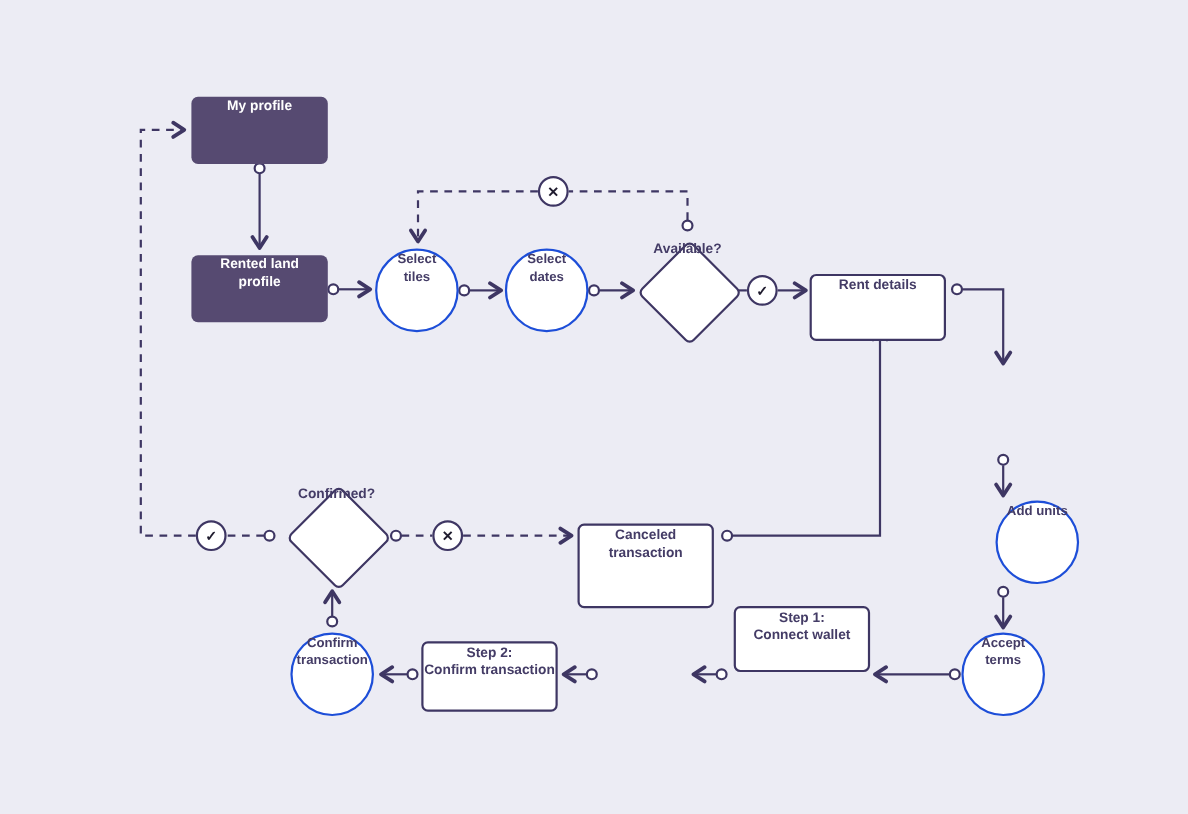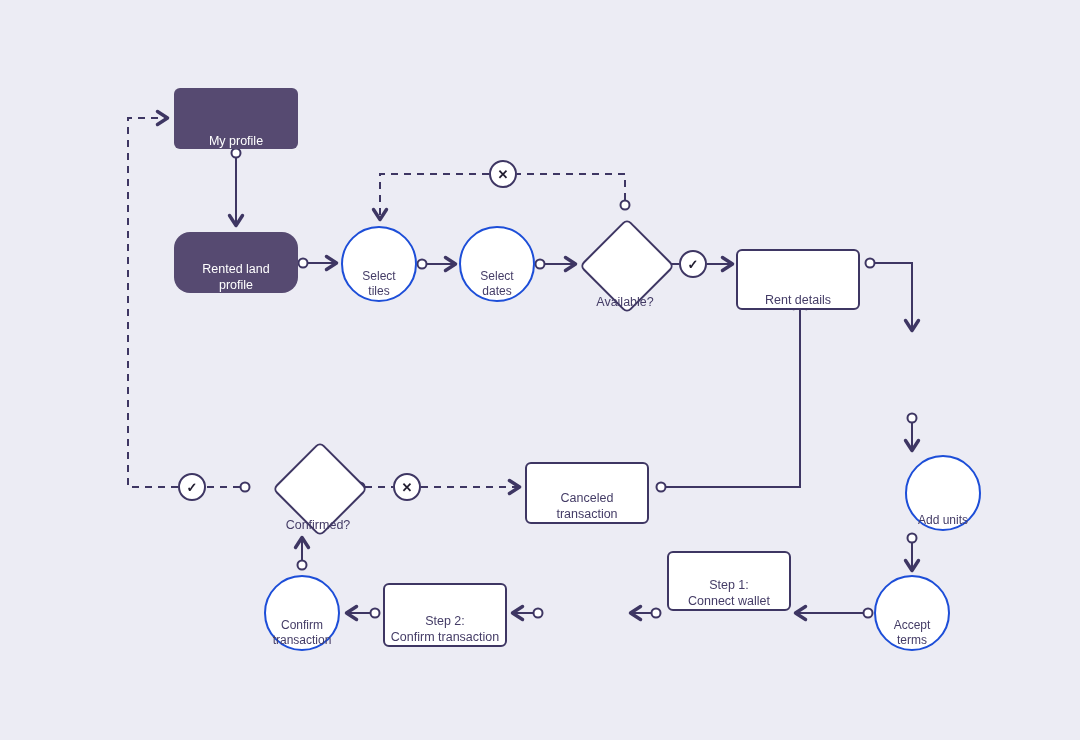--- a/index.html
+++ b/index.html
@@ -13,23 +13,23 @@
     background:#ececf4;
     overflow:hidden;
   }
   svg.wires{position:absolute;left:0;top:0;width:1080px;height:740px;}
   .ln{fill:none;stroke:#3e3663;stroke-width:2;}
   .dash{stroke-dasharray:7 6;}
   .dot{fill:#ffffff;stroke:#3e3663;stroke-width:2;}
 
   .node{
     position:absolute;
-    display:flex;align-items:flex-end;justify-content:center;
+    display:flex;align-items:flex-start;justify-content:center;
     text-align:center;
-    font-weight:400;font-size:12.5px;line-height:1.3;
+    font-weight:700;font-size:12.5px;line-height:1.3;
     color:#443c66;
     box-sizing:border-box;
   }
   .lbl{white-space:pre-line;display:block;}
   .rect{
     width:124px;height:61px;border-radius:6px;
   }
   .rect.darkfill{background:#564a71;color:#ffffff;}
   .rect.lightfill{background:#ffffff;border:2px solid #3e3663;}
   .circle{
@@ -110,21 +110,21 @@
       <circle class="dot" cx="661" cy="487" r="4.5"></circle>
       <circle class="dot" cx="245" cy="487" r="4.5"></circle>
       <circle class="dot" cx="360" cy="487" r="4.5"></circle>
     </g>
   </svg>
 
   <div class="node rect darkfill" style="left:174px;top:88px;">
     <span class="lbl">My profile</span>
   </div>
 
-  <div class="node rect darkfill" style="left:174px;top:232px;border-radius:16px;">
+  <div class="node rect darkfill" style="left:174px;top:232px;">
     <span class="lbl">Rented land
 profile</span>
   </div>
 
   <div class="node circle" style="left:341px;top:226px;">
     <span class="lbl">Select
 tiles</span>
   </div>
 
   <div class="node circle" style="left:459px;top:226px;">
@@ -160,26 +160,26 @@
   <div class="node rect lightfill" style="left:383px;top:583px;height:64px;">
     <span class="lbl">Step 2:
 Confirm transaction</span>
   </div>
 
   <div class="node circle" style="left:264px;top:575px;">
     <span class="lbl">Confirm
 transaction</span>
   </div>
 
-  <div class="node diamond" style="left:272px;top:441px;">
+  <div class="node diamond" style="left:260px;top:441px;">
     <div class="shape"></div>
     <span class="lbl">Confirmed?</span>
   </div>
 
-  <div class="node rect lightfill" style="left:525px;top:462px;height:62px;">
+  <div class="node rect lightfill" style="left:525px;top:476px;height:77px;">
     <span class="lbl">Canceled
 transaction</span>
   </div>
 
   <div class="badge" style="left:489px;top:160px;">
     <span>✕</span>
   </div>
   <div class="badge" style="left:679px;top:250px;">
     <span>✓</span>
   </div>

